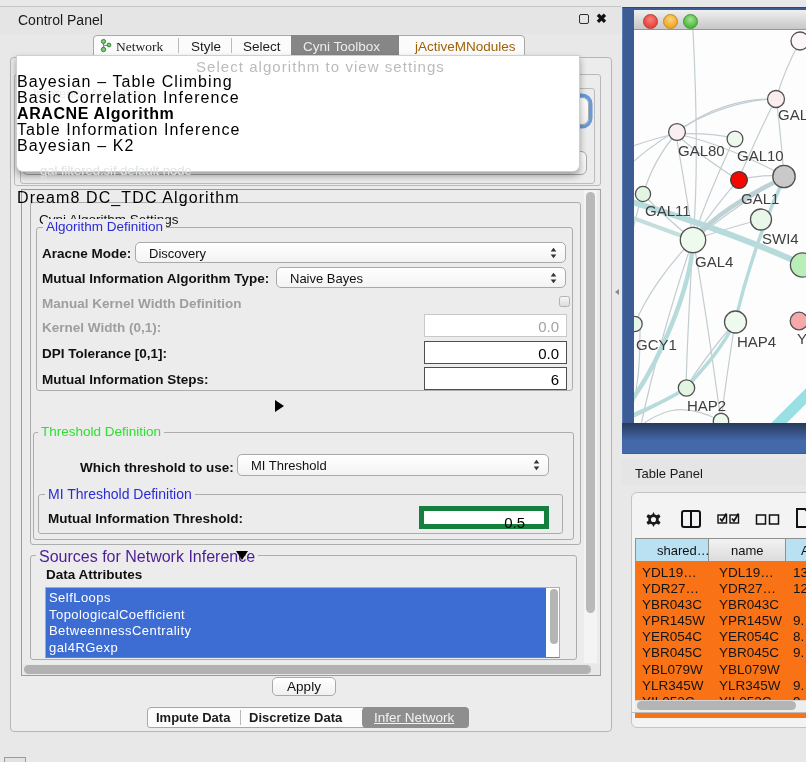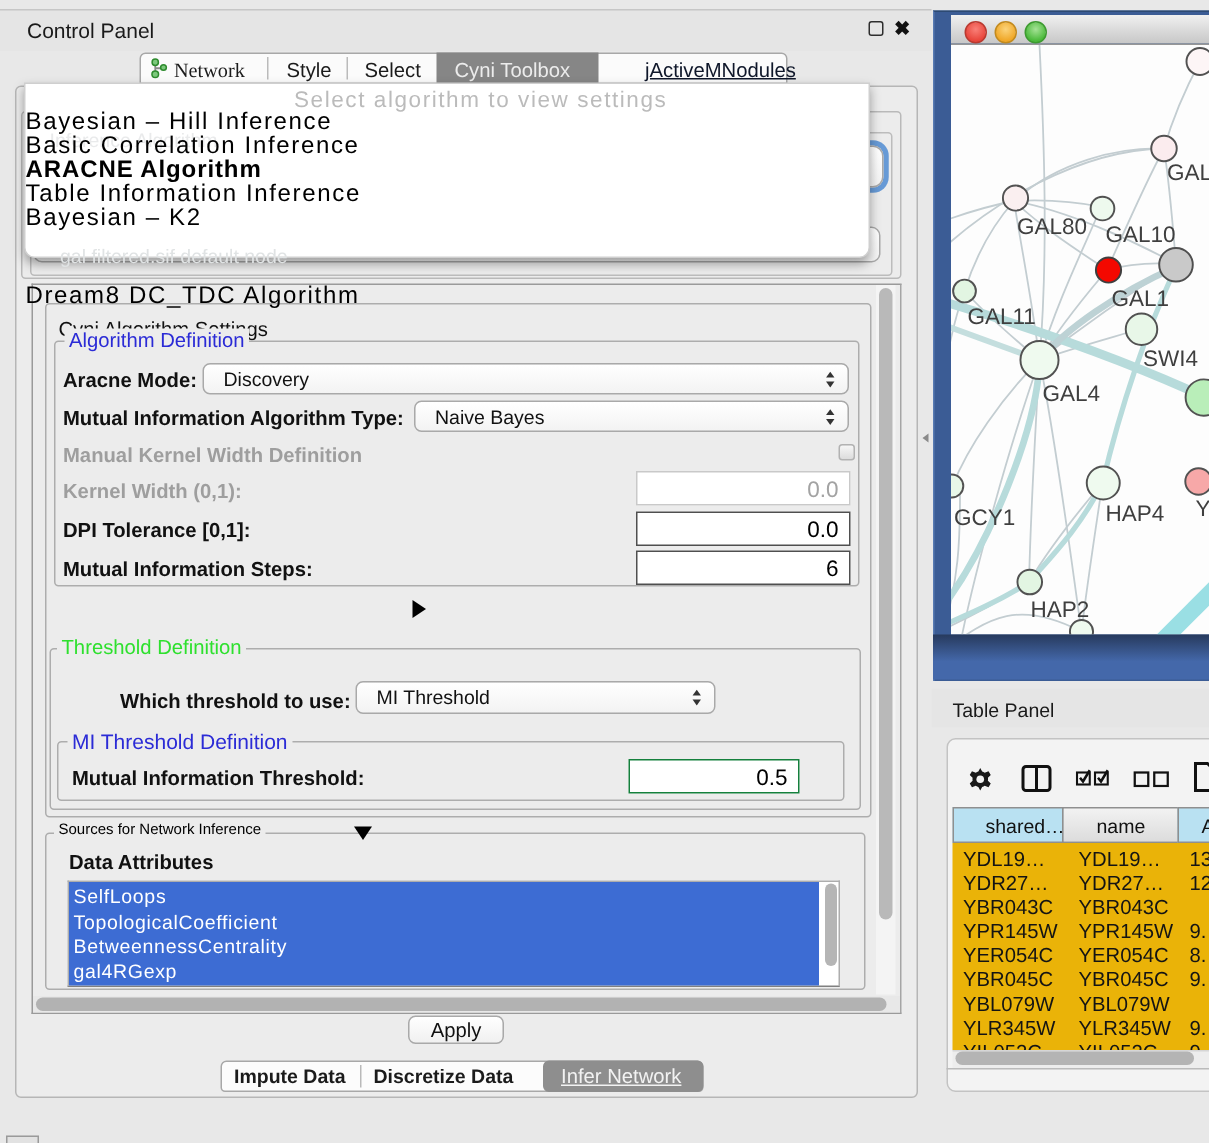--- a/index.html
+++ b/index.html
@@ -83,36 +83,36 @@
 
   <div class="lbl bold" style="left:42px;top:372px;">Mutual Information Steps:</div>
   <div class="field" style="left:424px;top:367px;width:143px;height:23px;border:1px solid #4f4f4f;color:#000;padding:3px 7px 0 0;">6</div>
 
   <div class="abs" style="left:275px;top:400px;width:0;height:0;border-left:9px solid #000;border-top:6px solid transparent;border-bottom:6px solid transparent;"></div>
 
   <div class="gbox" style="left:33px;top:432px;width:541px;height:108px;"></div>
   <div class="gtitle" style="left:38px;top:424px;color:#2ee02e;">Threshold Definition</div>
 
   <div class="lbl bold" style="left:80px;top:460px;">Which threshold to use:</div>
-  <div class="combo" style="left:237px;top:454px;width:240px;height:22px;">
+  <div class="combo" style="left:237px;top:454px;width:312px;height:22px;">
       <span class="ct" style="left:13px;">MI Threshold</span>
     <svg class="updown" viewBox="0 0 8 12">
         <path d="M4 0 L7.2 4.4 H0.8 Z" fill="#333"></path>
         <path d="M4 12 L7.2 7.6 H0.8 Z" fill="#333"></path>
       </svg>
     </div>
 
   <div class="gbox" style="left:38px;top:494px;width:525px;height:40px;"></div>
   <div class="gtitle" style="left:45px;top:486px;color:#2b2bd6;font-size:14px;">MI Threshold Definition</div>
 
   <div class="lbl bold" style="left:48px;top:511px;">Mutual Information Threshold:</div>
-  <div class="field" style="left:419px;top:506px;width:114px;height:23px;border:1px solid #15803d;color:#000;padding:3px 7px 0 0;">0.5</div>
+  <div class="field" style="left:419px;top:506px;width:130px;height:23px;border:5px solid #15803d;color:#000;padding:3px 19px 0 0;">0.5</div>
 
   <div class="gbox" style="left:30px;top:555px;width:547px;height:105px;"></div>
-  <div class="gtitle" style="left:36px;top:548px;color:#000000;font-size:10px;">Sources for Network Inference</div>
+  <div class="gtitle" style="left:36px;top:548px;color:#4c1d95;font-size:16px;">Sources for Network Inference</div>
   <div class="abs" style="left:236px;top:551px;width:0;height:0;border-top:9px solid #000;border-left:6px solid transparent;border-right:6px solid transparent;"></div>
 
   <div class="lbl bold" style="left:46px;top:567px;">Data Attributes</div>
 
   <div class="abs" style="left:45px;top:587px;width:515px;height:71px;background:#fff;border:1px solid #adadad;border-bottom-color:#808080;box-sizing:border-box;"></div>
   <div class="abs" style="left:46px;top:588px;width:500px;height:69px;background:#3d6cd3;"></div>
   <div class="lbl" style="left:49px;top:590px;color:#fff;font-size:13px;letter-spacing:0.45px;">SelfLoops</div>
   <div class="lbl" style="left:49px;top:607px;color:#fff;font-size:13px;letter-spacing:0.45px;">TopologicalCoefficient</div>
   <div class="lbl" style="left:49px;top:623px;color:#fff;font-size:13px;letter-spacing:0.45px;">BetweennessCentrality</div>
   <div class="lbl" style="left:49px;top:640px;color:#fff;font-size:13px;letter-spacing:0.45px;">gal4RGexp</div>
@@ -134,27 +134,27 @@
   <svg class="abs" style="left:99px;top:38px;" width="14" height="15" viewBox="0 0 14 15">
     <path d="M4.5 4 V11 M4.5 7.5 H10" stroke="#8a8a8a" stroke-width="1.2" fill="none"></path>
     <circle cx="4.5" cy="3.5" r="2.1" fill="#7cc87c" stroke="#2e8b2e" stroke-width="1"></circle>
     <circle cx="10" cy="7" r="1.9" fill="#7cc87c" stroke="#2e8b2e" stroke-width="1"></circle>
     <circle cx="4.5" cy="11.5" r="2.2" fill="#7cc87c" stroke="#2e8b2e" stroke-width="1"></circle>
   </svg>
   <div class="lbl" style="left:116px;top:39px;font-size:13.5px;color:#1b1b1b;font-family:Liberation Serif, serif;">Network</div>
   <div class="lbl" style="left:191px;top:39px;font-size:13.5px;color:#1b1b1b;">Style</div>
   <div class="lbl" style="left:243px;top:39px;font-size:13.5px;color:#1b1b1b;">Select</div>
   <div class="lbl" style="left:303px;top:39px;font-size:13.5px;color:#ececec;">Cyni Toolbox</div>
-  <div class="lbl" style="left:430px;top:39px;font-size:13.5px;color:#0f172a;text-decoration:underline;">jActiveMNodules</div>
+  <div class="lbl" style="left:415px;top:39px;font-size:13.5px;color:#a16207;">jActiveMNodules</div>
 
   <div class="abs" style="left:16px;top:55px;width:564px;height:117px;background:#fff;border:1px solid #cfcfcf;border-radius:0 0 7px 7px;box-sizing:border-box;box-shadow:0 4px 7px rgba(0,0,0,0.35);"></div>
   <div class="lbl" style="left:33px;top:86px;color:#e9eaeb;">Inference Algorithm</div>
   <div class="lbl" style="left:40px;top:163px;color:#e0e3e4;">gal filtered.sif default node</div>
   <div class="lbl" style="left:196px;top:58px;font-size:15px;letter-spacing:1.05px;color:#bbbbbb;">Select algorithm to view settings</div>
-  <div class="lbl" style="left:17px;top:73px;font-size:16px;letter-spacing:1.1px;color:#000;">Bayesian – Hill Inference</div>
+  <div class="lbl" style="left:17px;top:73px;font-size:16px;letter-spacing:1.1px;color:#000;">Bayesian – Table Climbing</div>
   <div class="lbl" style="left:17px;top:89px;font-size:16px;letter-spacing:1.1px;color:#000;">Basic Correlation Inference</div>
   <div class="lbl" style="left:17px;top:105px;font-size:16px;letter-spacing:0.6px;font-weight:bold;color:#000;">ARACNE Algorithm</div>
   <div class="lbl" style="left:17px;top:121px;font-size:16px;letter-spacing:1.1px;color:#000;">Table Information Inference</div>
   <div class="lbl" style="left:17px;top:137px;font-size:16px;letter-spacing:1.1px;color:#000;">Bayesian – K2</div>
   <div class="lbl" style="left:17px;top:153px;font-size:16px;letter-spacing:1.1px;color:#000;margin-top:36px;">Dream8 DC_TDC Algorithm</div>
 
   <div class="abs" style="left:615px;top:289px;width:0;height:0;border-right:4px solid #8a8a8a;border-top:3px solid transparent;border-bottom:3px solid transparent;"></div>
 
   <div class="abs" style="left:4px;top:757px;width:20px;height:10px;background:#e2e2e2;border:1px solid #9a9a9a;"></div>
 
@@ -264,21 +264,21 @@
     <path d="M2 2 H10 L14 6 V20 H2 Z" fill="none" stroke="#111" stroke-width="2"></path>
   </svg>
 
   <div class="abs" style="left:635px;top:538px;width:74px;height:24px;background:#b9e1f2;border:1px solid #8f8f8f;box-sizing:border-box;"></div>
   <div class="abs" style="left:708px;top:538px;width:78px;height:24px;background:linear-gradient(#f2f2f2,#dcdcdc);border:1px solid #8f8f8f;box-sizing:border-box;"></div>
   <div class="abs" style="left:785px;top:538px;width:21px;height:24px;background:#b9e1f2;border:1px solid #8f8f8f;border-right:none;box-sizing:border-box;"></div>
   <div class="lbl" style="left:657px;top:543px;">shared…</div>
   <div class="lbl" style="left:731px;top:543px;">name</div>
   <div class="lbl" style="left:801px;top:543px;">A</div>
 
-  <div class="abs" style="left:635px;top:562px;width:171px;height:138px;background:#eab308;overflow:hidden;">
+  <div class="abs" style="left:635px;top:562px;width:171px;height:156px;background:#f97316;overflow:hidden;">
     <div style="position:relative;font-size:13.5px;color:#141414;">
       <div class="abs" style="left:7px;top:3px;">YDL19…</div>
         <div class="abs" style="left:84px;top:3px;">YDL19…</div>
         <div class="abs" style="left:158px;top:3px;">13</div>
       <div class="abs" style="left:7px;top:19px;">YDR27…</div>
         <div class="abs" style="left:84px;top:19px;">YDR27…</div>
         <div class="abs" style="left:158px;top:19px;">12</div>
       <div class="abs" style="left:7px;top:35px;">YBR043C</div>
         <div class="abs" style="left:84px;top:35px;">YBR043C</div>
       <div class="abs" style="left:7px;top:51px;">YPR145W</div>

